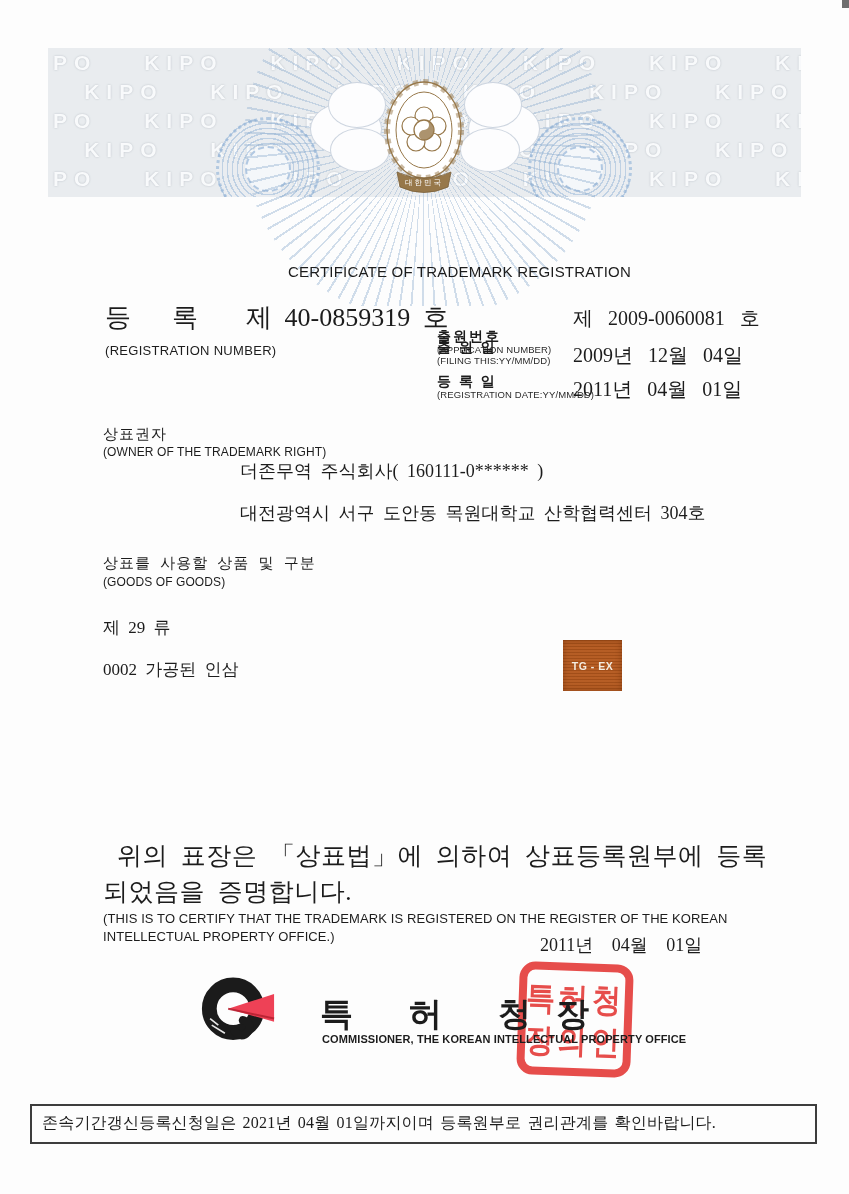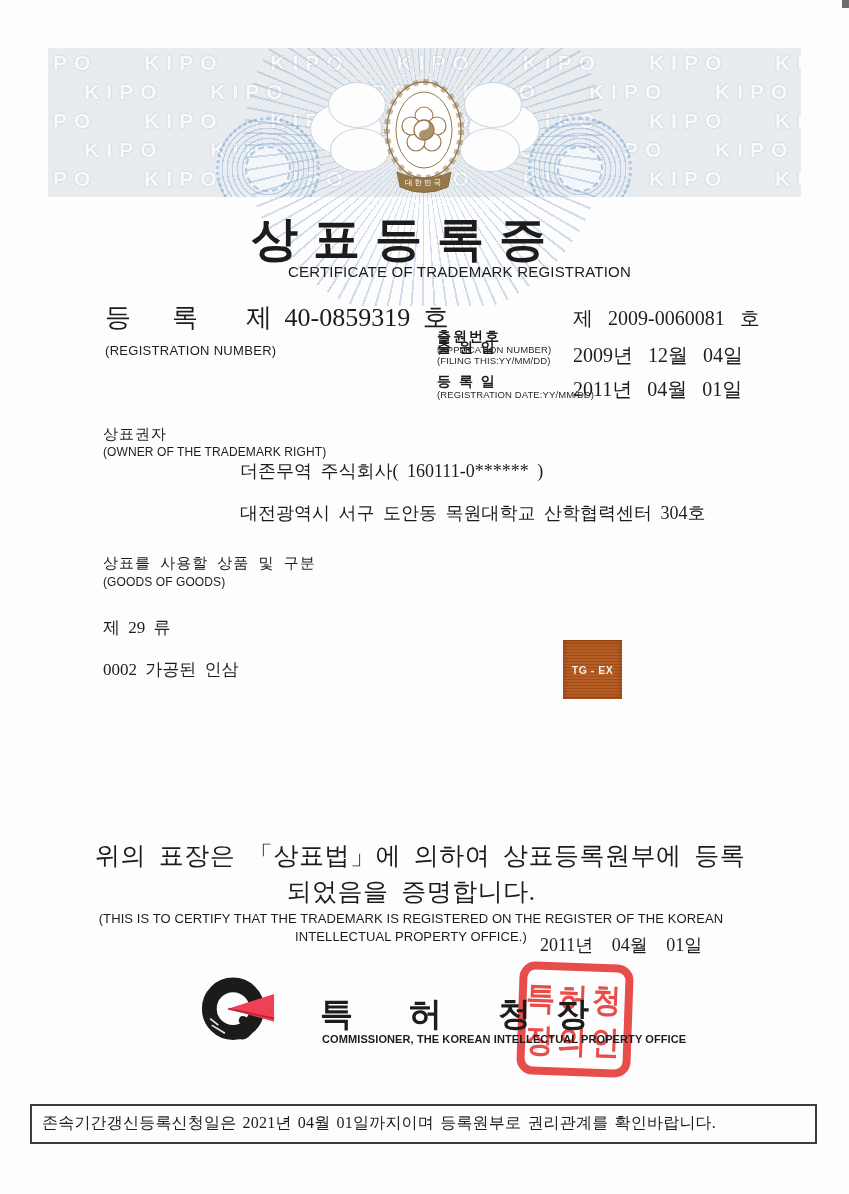--- a/index.html
+++ b/index.html
@@ -54,29 +54,29 @@
   .field-lbl .en{font-size:9.5px;color:#2a2a2a;display:block;line-height:11px;letter-spacing:0.1px;}
   .field-val{position:absolute;left:573px;font-size:20px;white-space:nowrap;word-spacing:10px;}
 
   
   .sec-kr{position:absolute;font-size:15px;font-weight:normal;letter-spacing:1px;word-spacing:4px;white-space:nowrap;}
   .sec-en{position:absolute;font-size:12px;white-space:nowrap;letter-spacing:0.1px;}
   .body-line{position:absolute;font-size:18px;white-space:nowrap;word-spacing:4px;}
 
   
   .mark-box{
-    position:absolute;left:563px;top:640px;width:59px;height:59px;background:#b3571c;
+    position:absolute;left:563px;top:640px;width:59px;height:51px;background:#b3571c;
     background-image:repeating-linear-gradient(180deg, rgba(0,0,0,0.10) 0 1px, rgba(255,255,255,0.04) 1px 3px);
     display:flex;align-items:center;justify-content:center;
     color:#f3ece0;font-size:10.5px;font-weight:bold;letter-spacing:0.5px;
     box-shadow:inset 0 0 6px rgba(90,35,5,0.45);
   }
 
   
-  .stmt{position:absolute;left:81px;top:838px;width:660px;text-align:center;}
+  .stmt{position:absolute;left:103px;top:838px;width:660px;}
   .stmt .l1{font-size:25px;letter-spacing:0.5px;word-spacing:6px;margin-left:14px;line-height:36px;white-space:nowrap;}
   .stmt .l2{font-size:25px;letter-spacing:0.5px;word-spacing:6px;line-height:36px;white-space:nowrap;}
   .stmt .en{font-size:13px;line-height:18px;margin-top:0;letter-spacing:0.1px;}
   .stmt-date{position:absolute;left:540px;top:933px;font-size:18px;word-spacing:14px;white-space:nowrap;}
 
   
   .kipo-logo{position:absolute;left:197px;top:966px;width:82px;height:92px;}
   .issuer-kr{position:absolute;left:320px;top:992px;font-size:33px;font-weight:bold;letter-spacing:56px;white-space:nowrap;z-index:3;}
   .issuer-kr-last{position:absolute;left:556px;top:992px;font-size:33px;font-weight:bold;z-index:3;}
   .issuer-en{position:absolute;left:322px;top:1033px;font-size:11px;font-weight:bold;letter-spacing:0.1px;white-space:nowrap;z-index:3;}
@@ -144,21 +144,20 @@
     <circle cx="13" cy="-4" r="9" fill="#fff" stroke="#97784a" stroke-width="1.2"></circle>
     <circle cx="8" cy="12" r="9" fill="#fff" stroke="#97784a" stroke-width="1.2"></circle>
     <circle cx="-8" cy="12" r="9" fill="#fff" stroke="#97784a" stroke-width="1.2"></circle>
     <circle cx="-13" cy="-4" r="9" fill="#fff" stroke="#97784a" stroke-width="1.2"></circle>
     <circle cx="0" cy="0" r="10" fill="#fff" stroke="#97784a" stroke-width="1.3"></circle>
     <path d="M0,-10 A10,10 0 0 1 0,10 A5,5 0 0 1 0,0 A5,5 0 0 0 0,-10 Z" fill="#97784a" opacity="0.8"></path>
     <path d="M-27,42 Q0,55 27,42 L24,57 Q0,68 -24,57 Z" fill="#97784a" stroke="#7a5f38" stroke-width="0.8"></path>
     <text x="0" y="55" text-anchor="middle" font-size="7.5" letter-spacing="2" fill="#ffffff">대한민국</text>
   </svg>
 
-  <div class="title-kr">상표등록증</div>
   <div class="title-en">CERTIFICATE OF TRADEMARK REGISTRATION</div>
 
   <div class="reg-line">
     <span class="lbl">등록</span><span class="val">제 40-0859319 호</span>
   </div>
   <div class="reg-en">(REGISTRATION NUMBER)</div>
 
   <div class="field-lbl" style="top:289px;margin-top:40px;">
     <span class="kr">출원번호</span>
     <span class="en">(APPLICATION NUMBER)</span>

